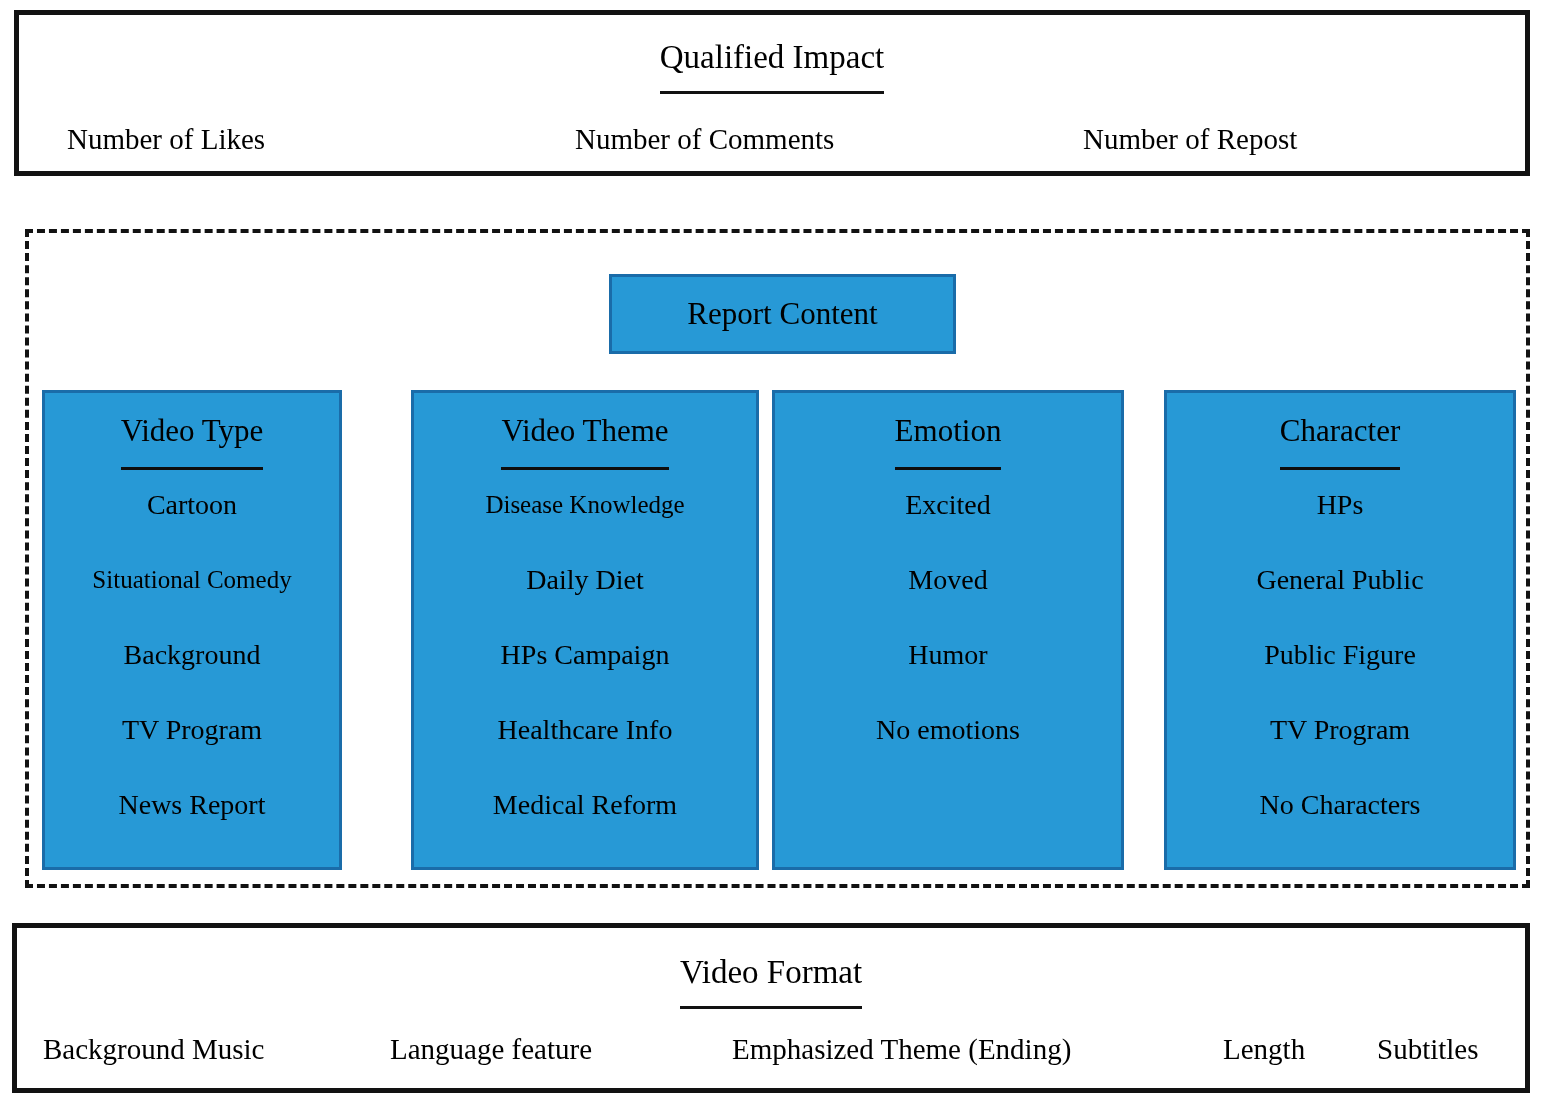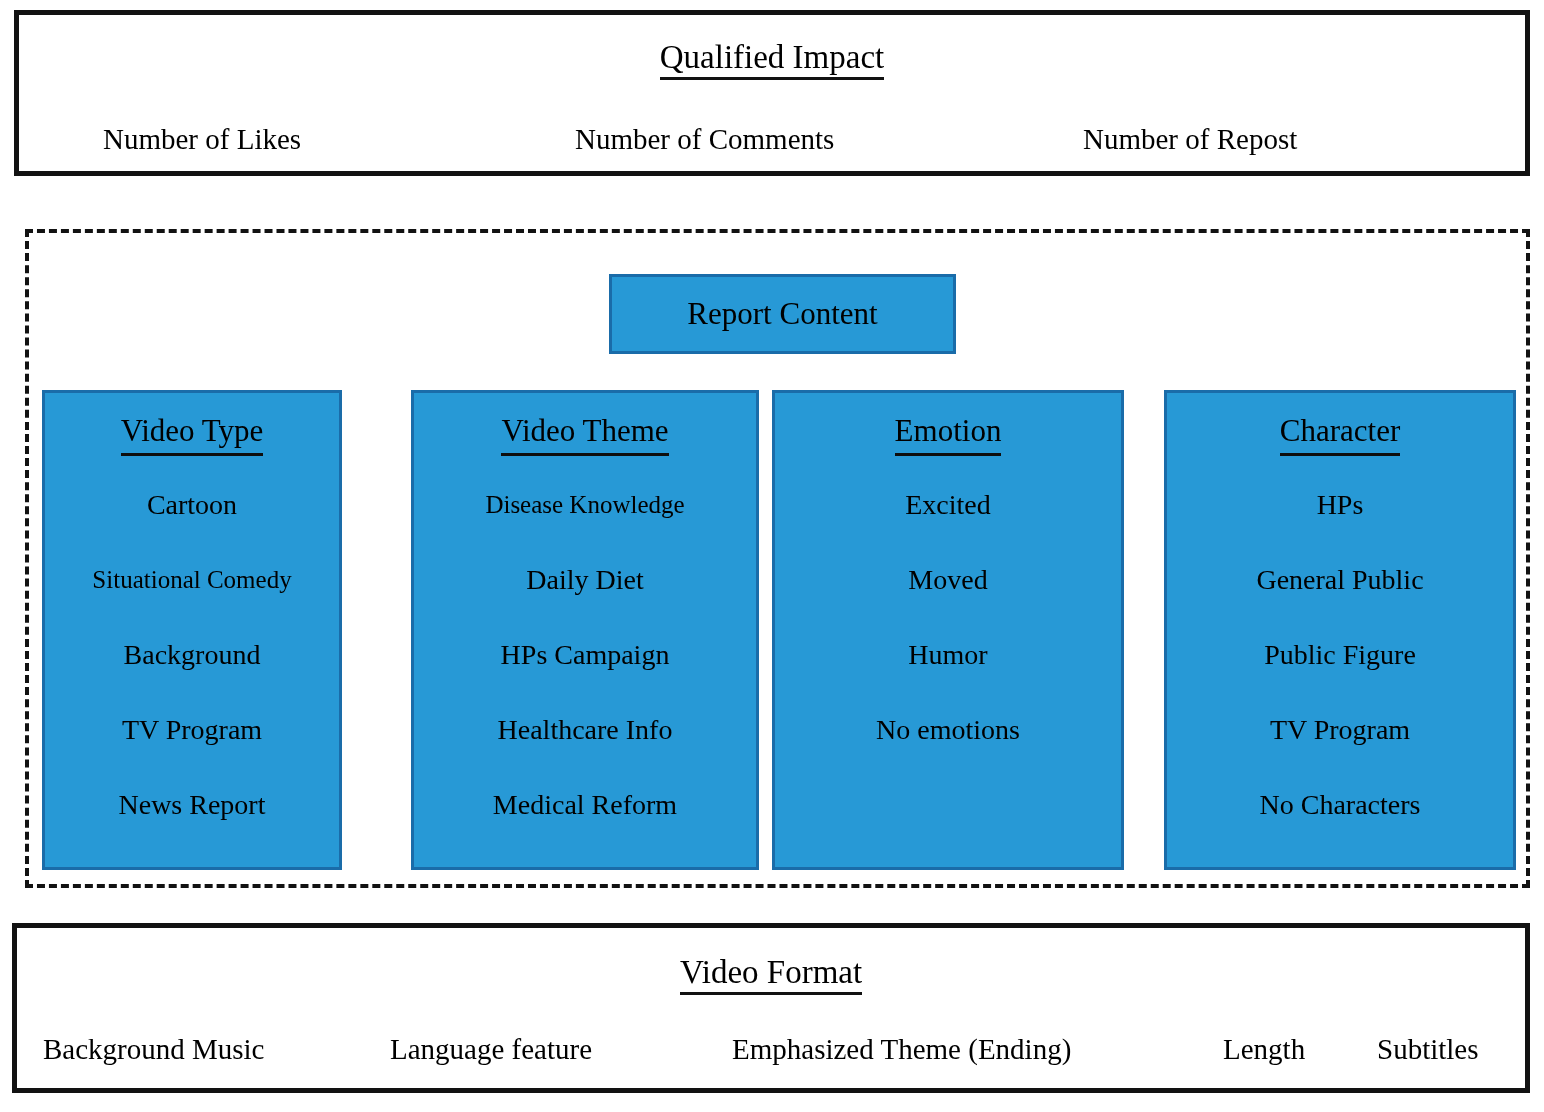--- a/index.html
+++ b/index.html
@@ -42,21 +42,21 @@
     left: 0;
     right: 0;
     text-align: center;
     font-size: 33px;
     line-height: 40px;
     white-space: nowrap;
   }
   .underlined {
     display: inline-block;
     border-bottom: 3px solid #121212;
-    padding-bottom: 0;
+    padding-bottom: 14px;
   }
 
   .row-item {
     position: absolute;
     font-size: 29px;
     line-height: 38px;
     white-space: nowrap;
   }
 
   
@@ -106,21 +106,21 @@
 </style>
 </head>
 <body>
 
 <div class="canvas">
 
   <div class="solid-box" style="left:14px; top:10px; width:1516px; height:166px;">
     <div class="section-title" style="top:22px;">
       <span class="underlined">Qualified Impact</span>
     </div>
-    <div class="row-item" style="left:48px; top:105px;margin-left:36px;">Number of Likes</div>
+    <div class="row-item" style="left:48px; top:105px;">Number of Likes</div>
     <div class="row-item" style="left:556px; top:105px;">Number of Comments</div>
     <div class="row-item" style="left:1064px; top:105px;">Number of Repost</div>
   </div>
 
   <div class="dashed-box" style="left:25px; top:229px; width:1505px; height:659px;">
 
     <div class="blue-box" style="left:580px; top:41px; width:347px; height:80px;">
       <div class="video-content-label">Report Content</div>
     </div>
 

